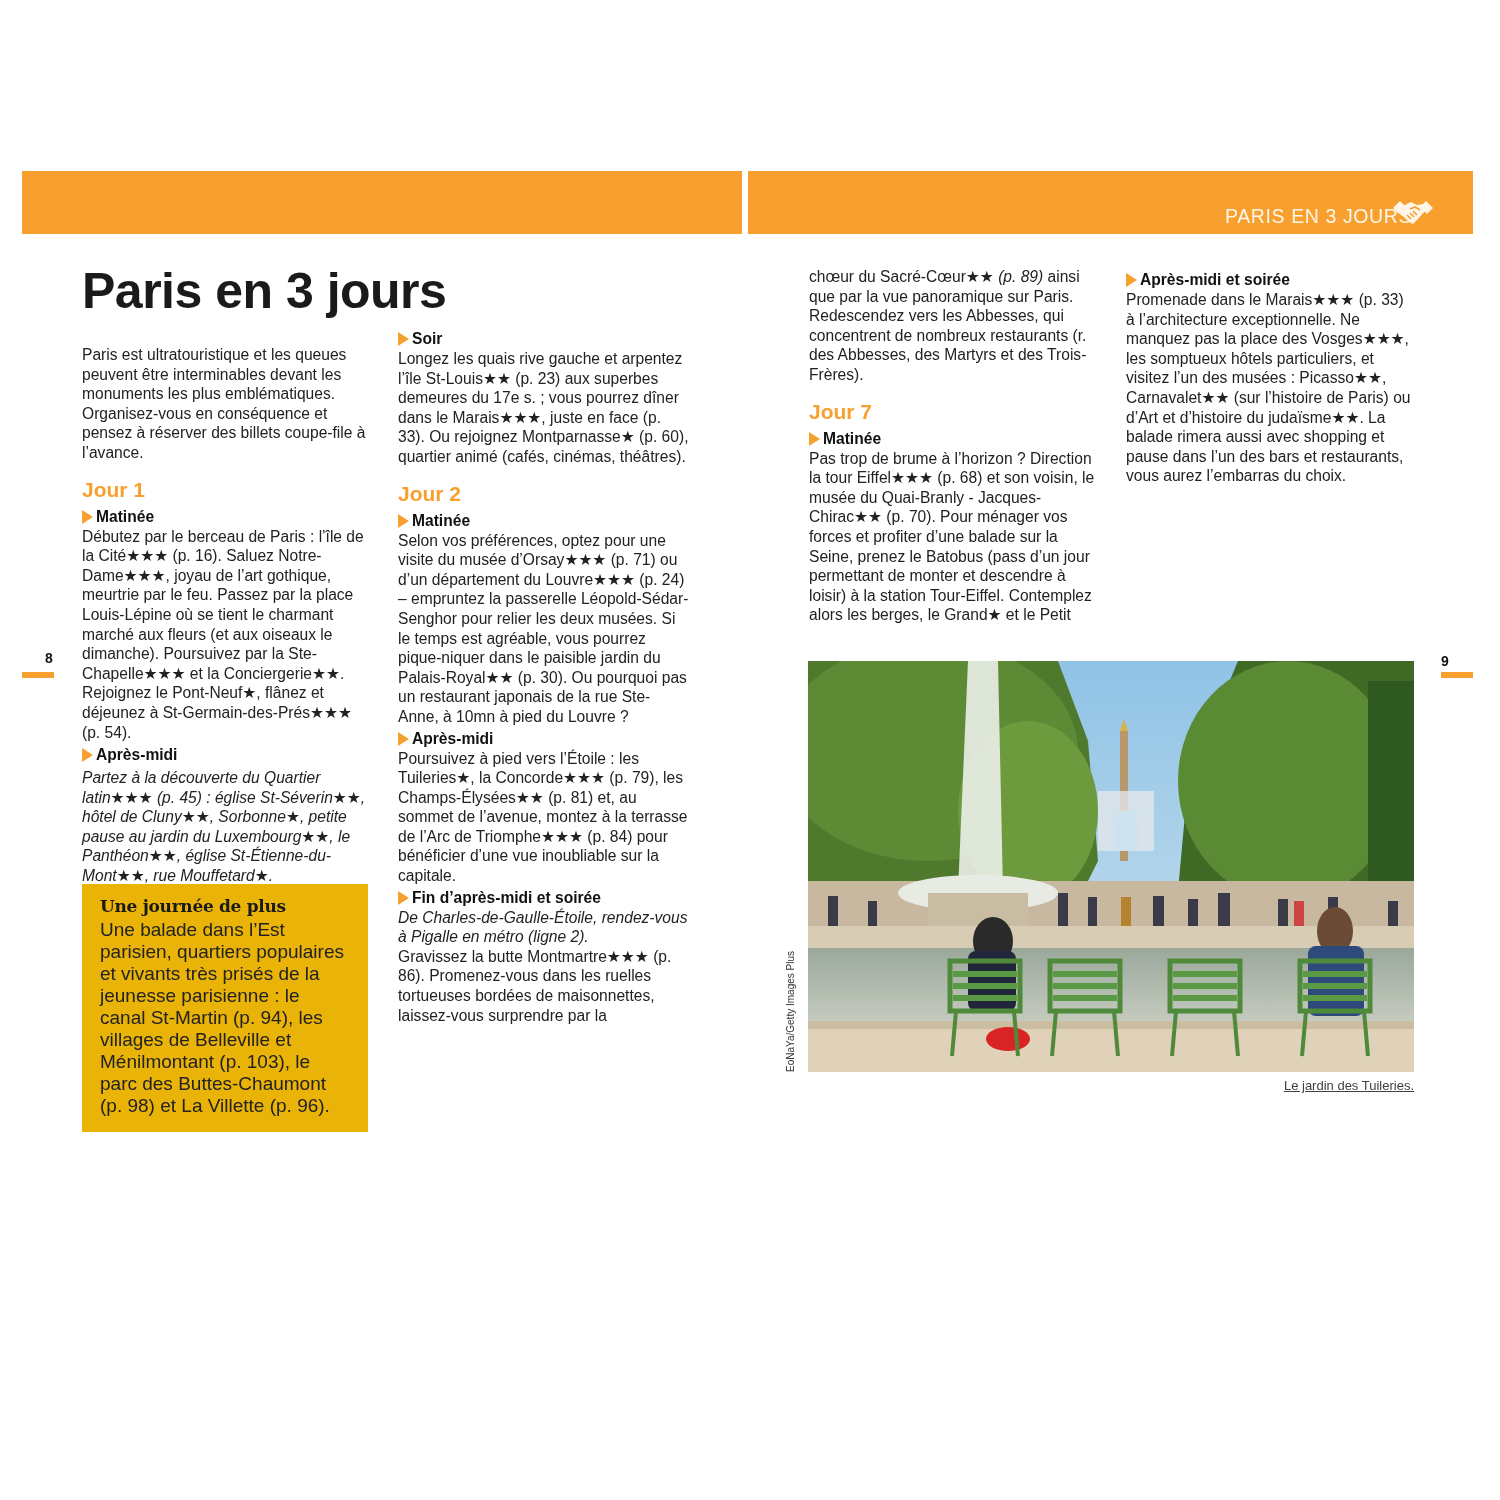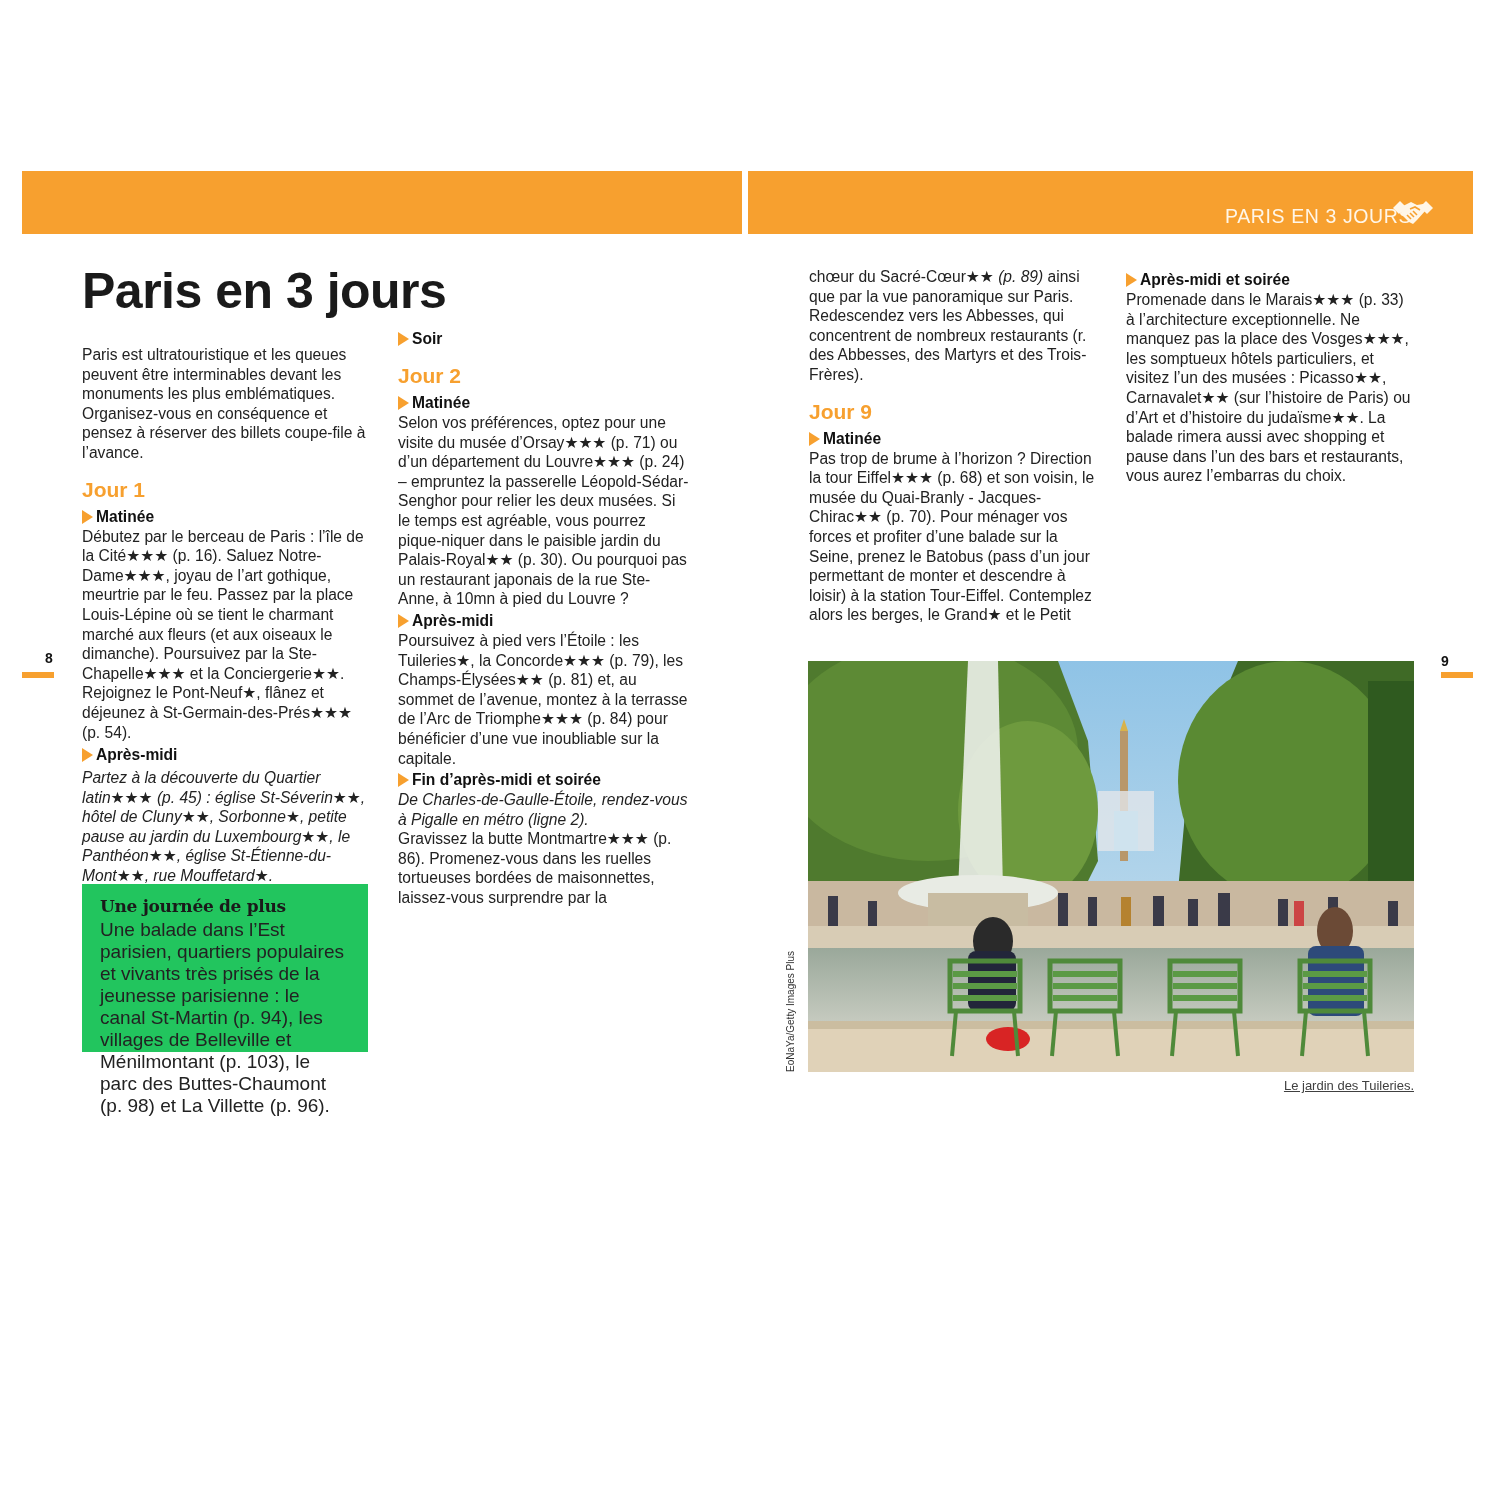--- a/index.html
+++ b/index.html
@@ -23,21 +23,21 @@
     .col-2 { left: 398px; top: 329px; width: 292px; }
     .col-3 { left: 809px; top: 267px; width: 290px; }
     .col-4 { left: 1126px; top: 267px; width: 290px; }
 
     .jour { color: #f7a02f; font-weight: bold; font-size: 21px; line-height: 26px; margin-top: 14px; margin-bottom: 4px; }
     .sub { font-weight: bold; font-size: 15.6px; line-height: 20px; color: #111; display: flex; align-items: center; margin-top: 2px; }
     .tri { display: inline-block; width: 0; height: 0; border-top: 7px solid transparent; border-bottom: 7px solid transparent; border-left: 11px solid #f7a02f; margin-right: 3px; }
     .gap { margin-top: 3px; }
     i { font-style: italic; }
 
-    .box { position: absolute; left: 82px; top: 884px; width: 286px; height: 168px; background: #22c55e; padding: 11px 18px; }
+    .box { position: absolute; left: 82px; top: 884px; width: 286px; height: 248px; background: #eab308; padding: 11px 18px; }
     .box-title { font-family: "DejaVu Serif", "Liberation Serif", serif; font-weight: bold; font-size: 17px; line-height: 22px; color: #1a1a1a; margin-bottom: 2px; letter-spacing: -0.3px; }
     .box-text { font-size: 19px; line-height: 22px; color: #222; }
 
     .photo { position: absolute; left: 808px; top: 661px; width: 606px; height: 411px; overflow: hidden; }
     .credit { position: absolute; left: 785px; top: 1072px; transform-origin: left top; transform: rotate(-90deg); font-size: 10px; color: #333; white-space: nowrap; }
     .caption { position: absolute; right: 86px; top: 1078px; font-size: 13px; color: #404040; text-decoration: underline; }
   </style>
 </head>
 <body>
 
@@ -83,20 +83,21 @@
 <div class="box">
   <div class="box-title">Une journée de plus</div>
   <div class="box-text">Une balade dans l’Est parisien, quartiers populaires et vivants très prisés de la jeunesse parisienne : le canal St-Martin (p. 94), les villages de Belleville et Ménilmontant (p. 103), le parc des Buttes-Chaumont (p. 98) et La Villette (p. 96).</div>
 </div>
 
 <div class="col col-2">
   <div class="sub" style="margin-top:0;align-items:center;">
       <span class="tri"></span>
       <span>Soir</span>
     </div>
+  <p>Longez les quais rive gauche et arpentez l’île St-Louis★★ (p. 23) aux superbes demeures du 17e s. ; vous pourrez dîner dans le Marais★★★, juste en face (p. 33). Ou rejoignez Montparnasse★ (p. 60), quartier animé (cafés, cinémas, théâtres).</p>
   <div class="jour">Jour 2</div>
   <div class="sub">
       <span class="tri"></span>
       <span>Matinée</span>
     </div>
   <p>Selon vos préférences, optez pour une visite du musée d’Orsay★★★ (p. 71) ou d’un département du Louvre★★★ (p. 24) – empruntez la passerelle Léopold-Sédar-Senghor pour relier les deux musées. Si le temps est agréable, vous pourrez pique-niquer dans le paisible jardin du Palais-Royal★★ (p. 30). Ou pourquoi pas un restaurant japonais de la rue Ste-Anne, à 10mn à pied du Louvre ?</p>
   <div class="sub">
       <span class="tri"></span>
       <span>Après-midi</span>
     </div>
@@ -104,21 +105,21 @@
   <div class="sub">
       <span class="tri"></span>
       <span>Fin d’après-midi et soirée</span>
     </div>
   <p><i>De Charles-de-Gaulle-Étoile, rendez-vous à Pigalle en métro (ligne 2).</i></p>
   <p style="height:78px; overflow:hidden;">Gravissez la butte Montmartre★★★ (p. 86). Promenez-vous dans les ruelles tortueuses bordées de maisonnettes, laissez-vous surprendre par la gigantesque mosaïque qui orne le chœur du Sacré-Cœur★★ (p. 89) ainsi que par la vue panoramique sur Paris. Redescendez vers les Abbesses, qui concentrent de nombreux restaurants (r. des Abbesses, des Martyrs et des Trois-Frères).</p>
 </div>
 
 <div class="col col-3">
   <p>chœur du Sacré-Cœur★★ <i>(p. 89)</i> ainsi que par la vue panoramique sur Paris. Redescendez vers les Abbesses, qui concentrent de nombreux restaurants (r. des Abbesses, des Martyrs et des Trois-Frères).</p>
-  <div class="jour">Jour 9</div>
+  <div class="jour">Jour 7</div>
   <div class="sub">
       <span class="tri"></span>
       <span>Matinée</span>
     </div>
   <p style="height:176px; overflow:hidden;">Pas trop de brume à l’horizon ? Direction la tour Eiffel★★★ (p. 68) et son voisin, le musée du Quai-Branly - Jacques-Chirac★★ (p. 70). Pour ménager vos forces et profiter d’une balade sur la Seine, prenez le Batobus (pass d’un jour permettant de monter et descendre à loisir) à la station Tour-Eiffel. Contemplez alors les berges, le Grand★ et le Petit Palais★★, la perspective des Invalides★★★, la Concorde★★★, le musée d’Orsay★★★, le Louvre★★★, l’île de la Cité★★★. Arrêtez-vous à la station Hôtel-de-Ville pour déjeuner vers Beaubourg ou gagnez le Marais★★★.</p>
 </div>
 
 <div class="col col-4">
   <div class="sub gap">
       <span class="tri"></span>

